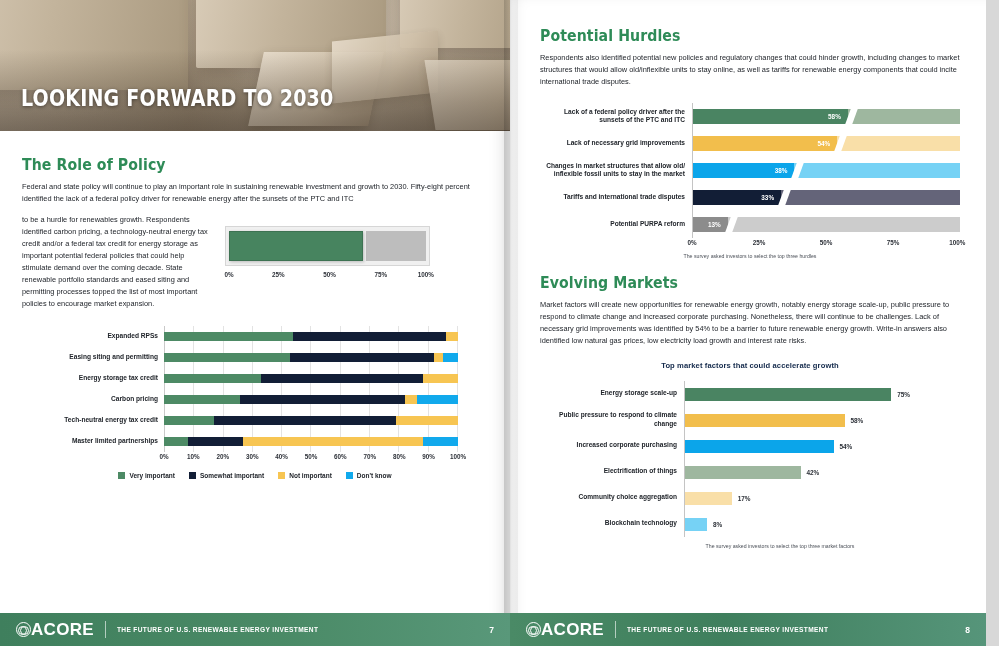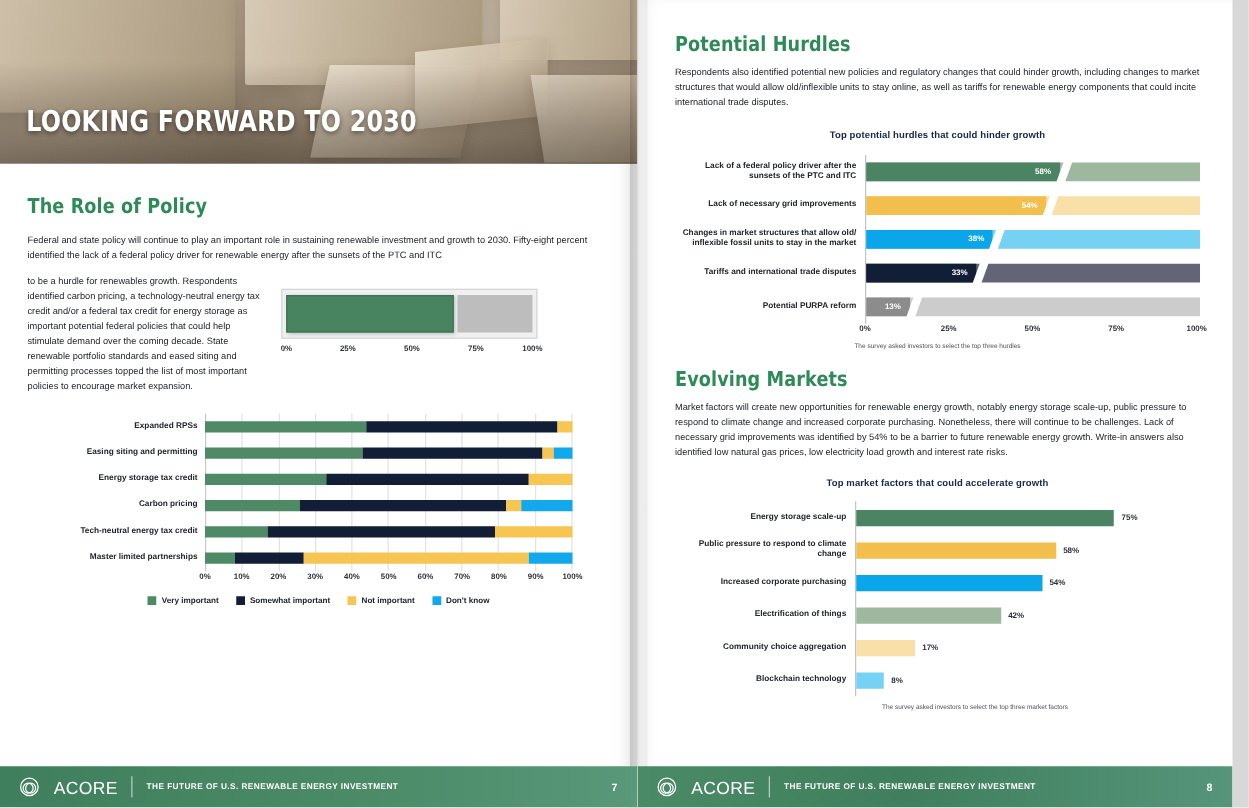--- a/index.html
+++ b/index.html
@@ -148,21 +148,21 @@
   .logo-mark {
     width: 15px; height: 15px; border: 1.6px solid #fff; border-radius: 50%;
     position: relative; flex: none;
   }
   .logo-mark::before, .logo-mark::after {
     content: ""; position: absolute; border: 1.3px solid #fff; border-radius: 50%;
     width: 7px; height: 7px;
   }
   .logo-mark::before { left: 1px; top: 2.5px; }
   .logo-mark::after  { right: 1px; top: 2.5px; }
-  .logo-text { color: #fff; font-size: 14px; font-weight: 400; letter-spacing: .3px; margin-left: 12px; }
+  .logo-text { color: #fff; font-size: 17px; font-weight: 700; letter-spacing: .3px; margin-left: 0; }
   .f-div { width: 1px; height: 17px; background: rgba(255,255,255,.6); margin: 0 11px; }
   .f-title { color: #fff; font-size: 6.6px; font-weight: 700; letter-spacing: .35px; }
   .f-page { margin-left: auto; color: #fff; font-size: 8.5px; font-weight: 700; }
 
   .gutter {
     position: absolute; left: 504px; top: 0; width: 14px; height: 613px;
     background: linear-gradient(90deg, rgba(0,0,0,.16) 0%, rgba(0,0,0,.04) 42%, rgba(0,0,0,0) 55%, rgba(0,0,0,.05) 100%);
     pointer-events: none;
   }
 </style>
@@ -179,21 +179,21 @@
       <div class="col c3"></div>
       <div class="slab s1"></div>
       <div class="slab s2"></div>
       <div class="slab s3"></div>
       <div class="shade"></div>
       <div class="hero-title">LOOKING FORWARD TO 2030</div>
     </div>
 
     <div class="lp-body">
       <div class="sec-h">The Role of Policy</div>
-      <div class="body-t" style="margin-top:12px">Federal and state policy will continue to play an important role in sustaining renewable investment and growth to 2030. Fifty-eight percent identified the lack of a federal policy driver for renewable energy after the sunsets of the PTC and ITC</div>
+      <div class="body-t" style="margin-top:7px">Federal and state policy will continue to play an important role in sustaining renewable investment and growth to 2030. Fifty-eight percent identified the lack of a federal policy driver for renewable energy after the sunsets of the PTC and ITC</div>
 
       <div class="two-col">
         <div class="lcol">
           <div class="body-t">to be a hurdle for renewables growth. Respondents identified carbon pricing, a technology-neutral energy tax credit and/or a federal tax credit for energy storage as important potential federal policies that could help stimulate demand over the coming decade. State renewable portfolio standards and eased siting and permitting processes topped the list of most important policies to encourage market expansion.</div>
         </div>
         <div class="rcol">
           <div class="simple-chart">
             <div class="sc-track">
               <div class="sc-rest" style="left:69%"></div>
               <div class="sc-fill" style="width:calc(69% - 6px)"></div>
@@ -403,21 +403,20 @@
     </div>
   </div>
 
   <div class="page page-right">
     <div class="rp-body">
 
       <div class="sec-h">Potential Hurdles</div>
       <div class="body-t">Respondents also identified potential new policies and regulatory changes that could hinder growth, including changes to market structures that would allow old/inflexible units to stay online, as well as tariffs for renewable energy components that could incite international trade disputes.</div>
 
       <div class="hbar-wrap">
-        <div class="chart-title">Top potential hurdles that could hinder growth</div>
 
         <div class="hb-rows">
 
           <div class="hb-row">
             <div class="hb-lab cat-lab">Lack of a federal policy driver after the sunsets of the PTC and ITC</div>
             <div class="hb-plot">
               <div class="hb-track">
                 <div class="hb-rest" style="background:#9eb79f"></div>
                 <div class="hb-fill" style="width:58%;background:#4a8462"></div>
                 <div class="hb-slash" style="left:58%"></div>

